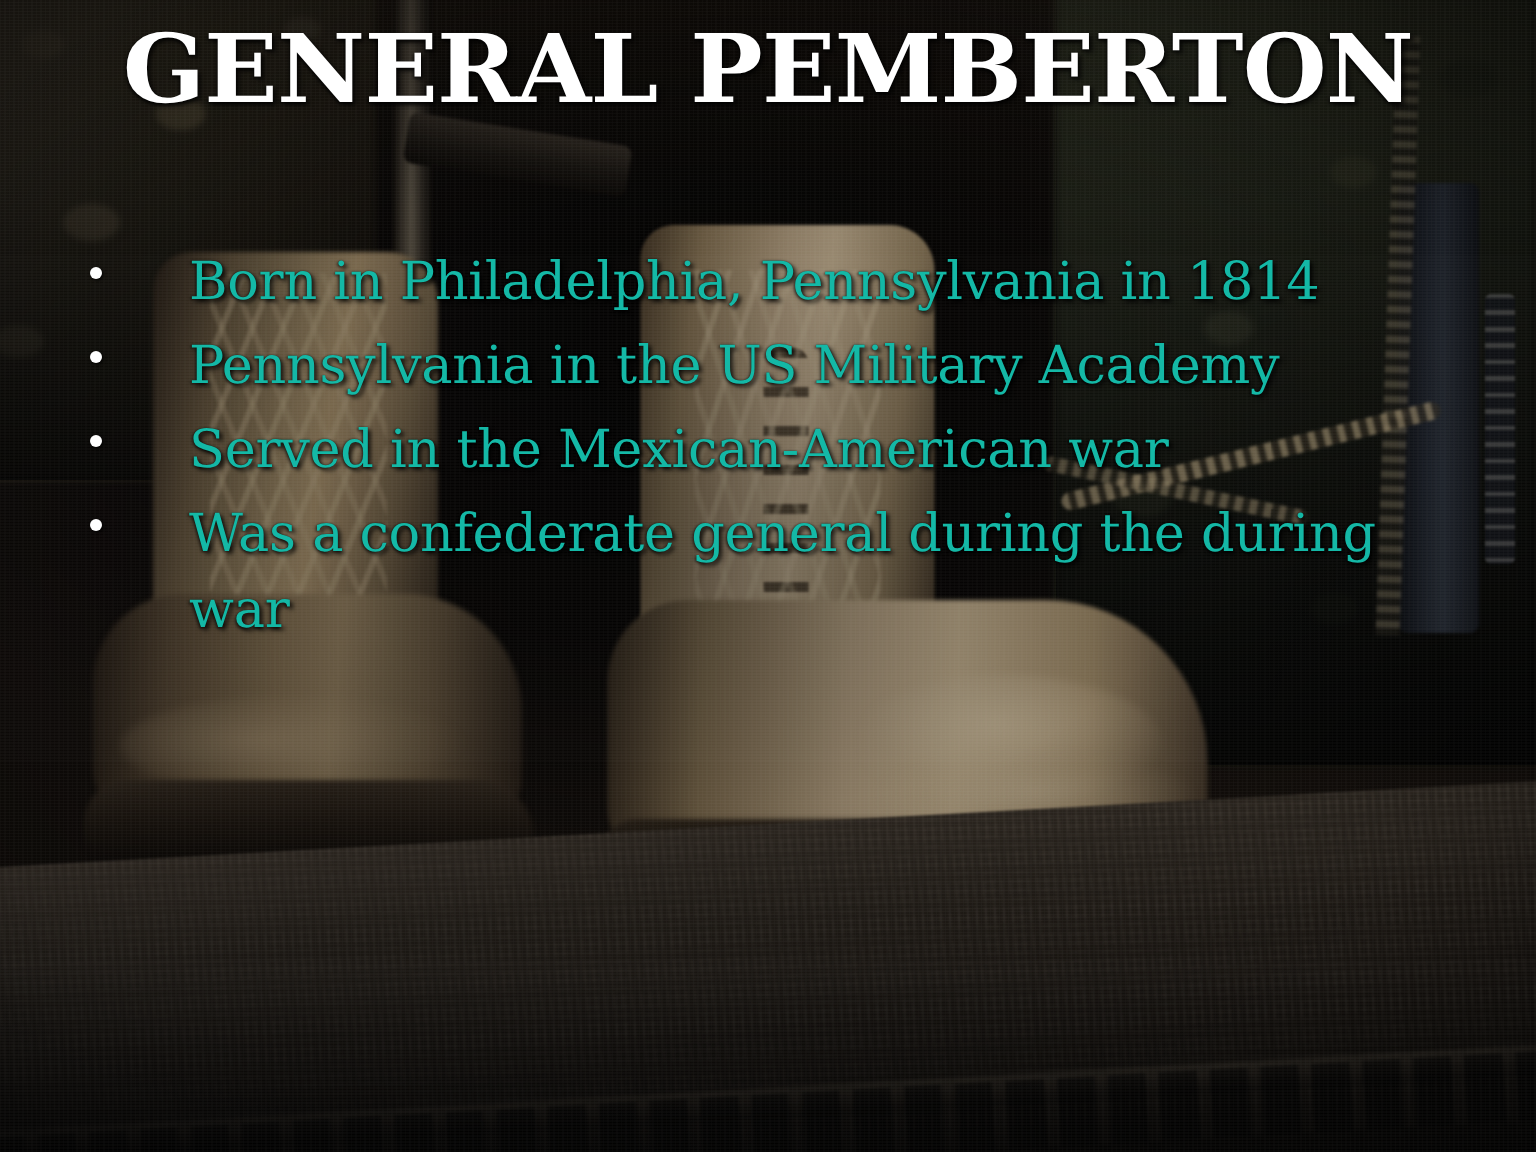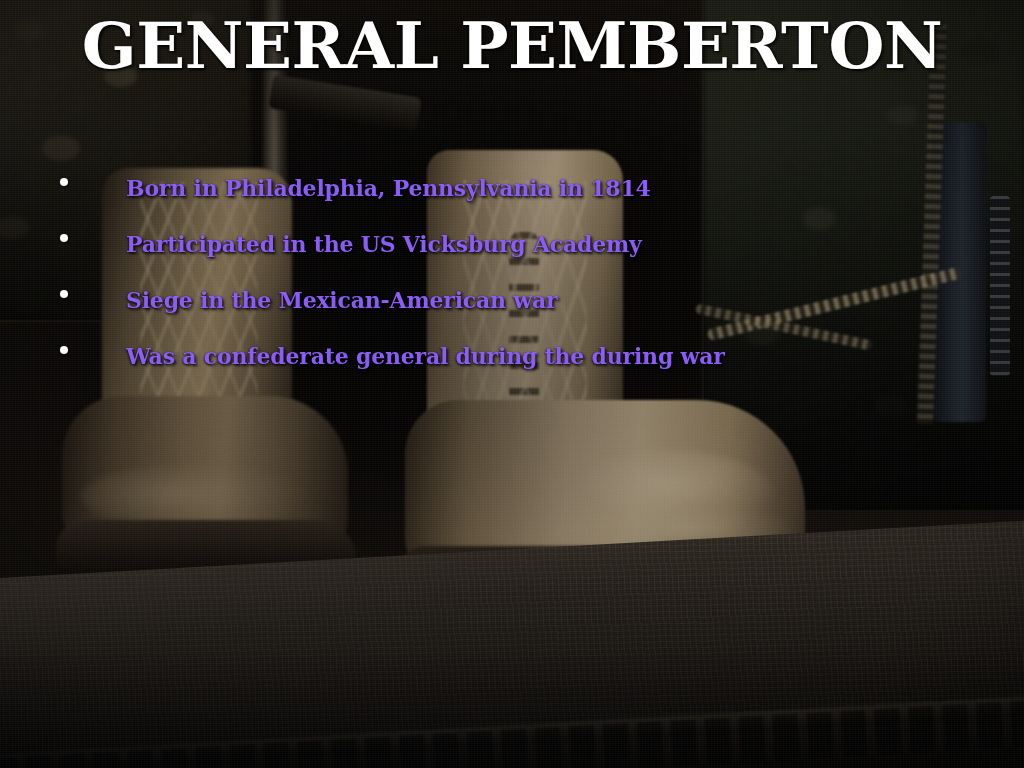--- a/index.html
+++ b/index.html
@@ -285,24 +285,24 @@
   }
   .bullet-dot {
     position:absolute;
     left:8px; top:15px;
     width:8px; height:8px;
     border-radius:50%;
     background:#ffffff;
     box-shadow:1px 1px 2px rgba(0,0,0,.7);
   }
   .bullet-text {
-    color:#8b5cf6;
+    color:#14b8a6;
     font-family:"DejaVu Serif", serif;
-    font-weight:700;
-    font-size:22px;
+    font-weight:400;
+    font-size:35px;
     line-height:51px;
     letter-spacing:-0.2px;
     text-shadow:
        0 0 1px rgba(0,0,0,.5),
        2px 2px 3px rgba(0,0,0,.78),
       -1px 1px 2px rgba(0,0,0,.5);
   }
 </style>
 </head>
 <body>
@@ -361,26 +361,26 @@
 
     <ul class="bullets">
 
       <li class="bullet">
         <span class="bullet-dot"></span>
         <span class="bullet-text">Born in Philadelphia, Pennsylvania in 1814</span>
       </li>
 
       <li class="bullet">
         <span class="bullet-dot"></span>
-        <span class="bullet-text">Participated in the US Vicksburg Academy</span>
+        <span class="bullet-text">Pennsylvania in the US Military Academy</span>
       </li>
 
       <li class="bullet">
         <span class="bullet-dot"></span>
-        <span class="bullet-text">Siege in the Mexican-American war</span>
+        <span class="bullet-text">Served in the Mexican-American war</span>
       </li>
 
       <li class="bullet">
         <span class="bullet-dot"></span>
         <span class="bullet-text">Was a confederate general during the during war</span>
       </li>
 
 
     </ul>
   </div>

